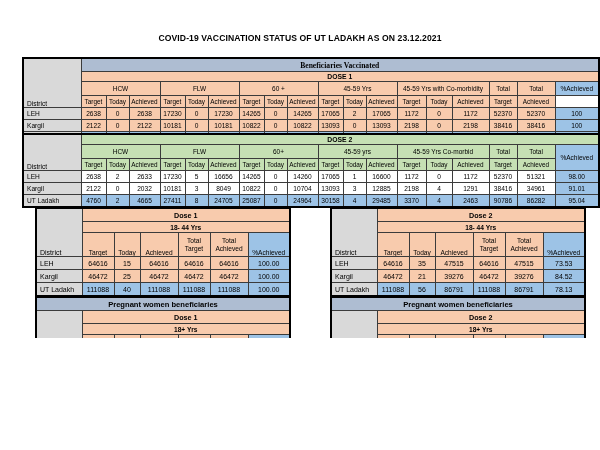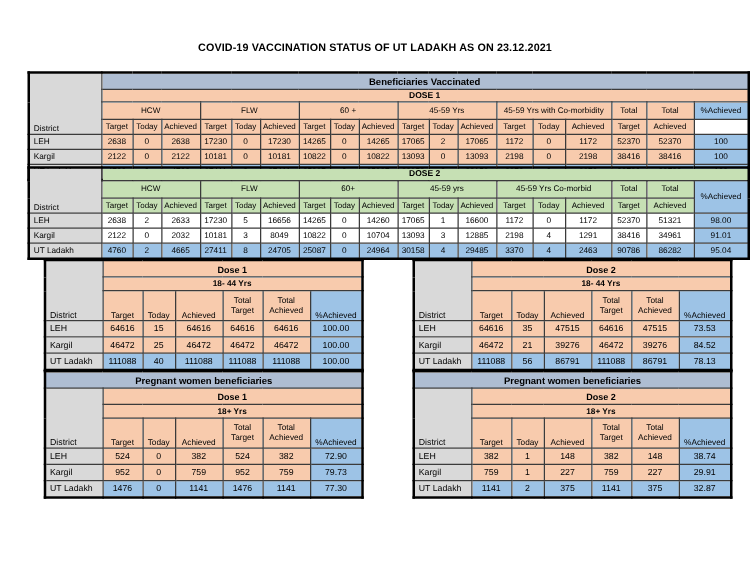--- a/index.html
+++ b/index.html
@@ -1,16 +1,16 @@
 <!DOCTYPE html>
 <html style="--hblue: #aebdd2; --peach: #f8cbad; --blue: #9dc3e6; --green: #c6e0b4; --gray: #d9d9d9;"><head>
 <meta charset="utf-8">
 <style>
   html,body{margin:0;padding:0;background:#fff;}
-  .canvas{position:relative;width:600px;height:450px;background:#fff;overflow:hidden;
+  .canvas{position:relative;width:600px;height:338px;background:#fff;overflow:hidden;
           font-family:"Liberation Sans",sans-serif;color:#000;}
   .title{position:absolute;top:33px;left:0;width:600px;text-align:center;
          font-weight:bold;font-size:8.6px;letter-spacing:0.1px;}
 
   table{border-collapse:collapse;table-layout:fixed;position:absolute;
         font-family:"Liberation Sans",sans-serif;}
   td{border:1px solid #3b3b3b;overflow:hidden;white-space:nowrap;text-align:center;
      padding:0 1px;vertical-align:middle;}
   .xl{border:2px solid #000;}
 
@@ -26,21 +26,21 @@
   .two{white-space:pre-line;line-height:7.5px;}
   .vb{vertical-align:bottom;}
 
   tr.norm td{background:var(--peach,#f8cbad);}
   tr.hl td{background:var(--blue,#9dc3e6);}
   tr.norm td.district,tr.hl td.district{background:var(--gray,#d9d9d9);text-align:left;padding-left:3px;}
   tr.norm td.pct{background:var(--blue,#9dc3e6);}
 
   
   .t-main{font-size:6.6px;}
-  .t-main .bar{height:12px;font-size:7.6px;}
+  .t-main .bar{height:12px;font-size:7.6px;font-family:Liberation Serif, serif;}
   .t-main .dose{height:9px;font-size:6.8px;}
   .t-main .grp{height:13px;font-size:6.5px;}
   .t-main .sub{height:11px;font-size:6.4px;}
   .t-main tbody td{height:11px;}
 
   
   .t-green .dose,.t-green .grp,.t-green .sub{background:var(--green,#c6e0b4);}
   .t-green .grp.pcthead{background:var(--blue,#9dc3e6);}
   .t-green tr.norm td{background:#fff;}
   .t-green tr.norm td.district{background:var(--gray,#d9d9d9);}

